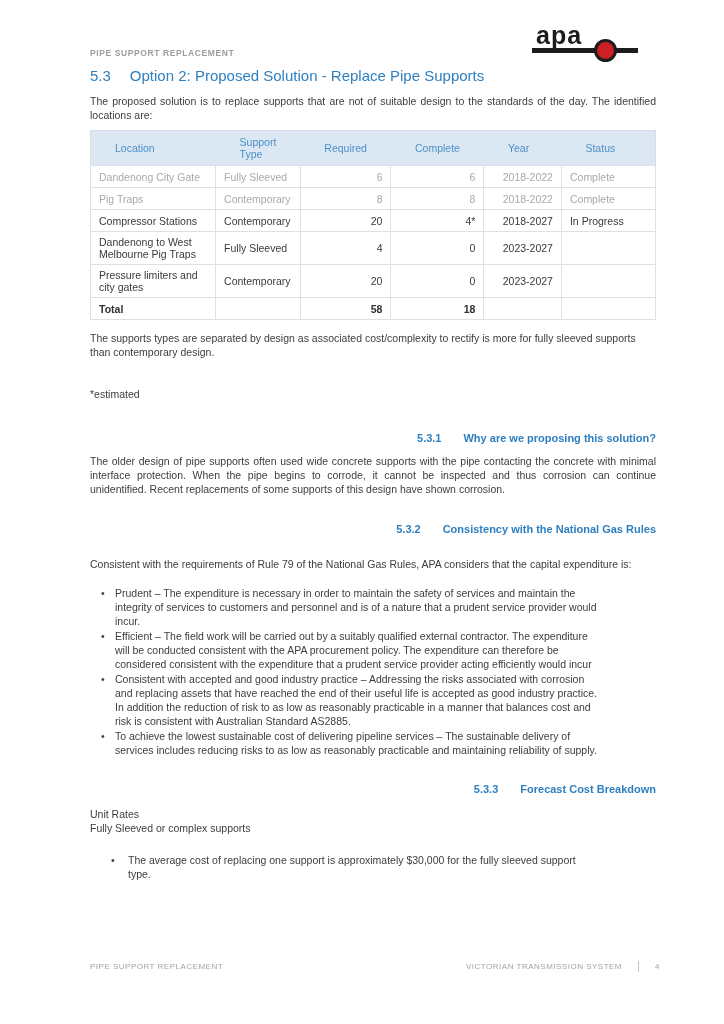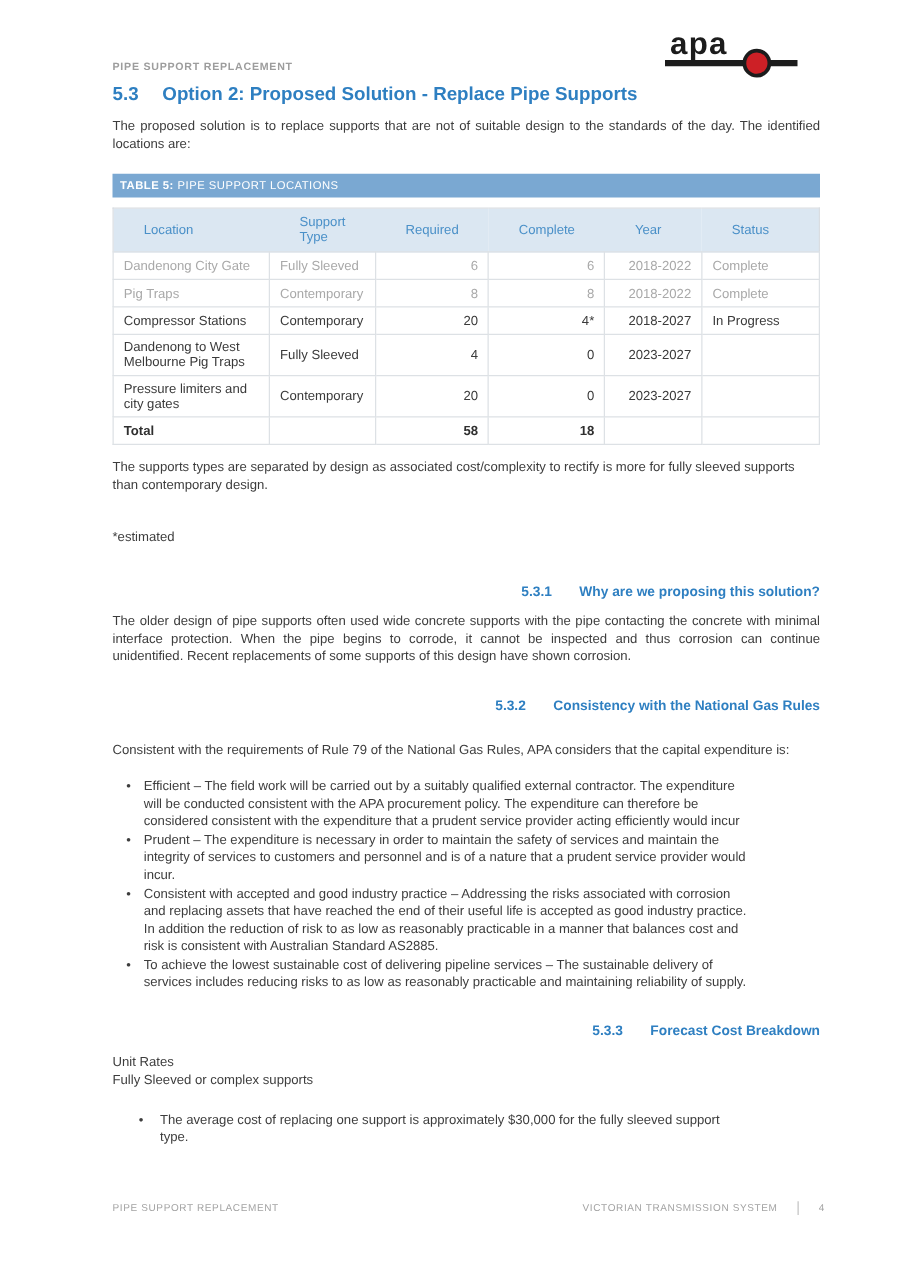--- a/index.html
+++ b/index.html
@@ -10,21 +10,21 @@
     overflow:hidden; color:#3d3d3d;
   }
   .content { position:absolute; left:90px; width:566px; top:0; }
 
   
   .eyebrow {
     margin-top:48px; font-size:8.5px; letter-spacing:0.6px;
     color:#9d9d9d; font-weight:bold;
   }
   h1.section-title {
-    margin-top:9px; font-size:15px; font-weight:bold; color:#2e7fc1;
+    margin-top:9px; font-size:15px; font-weight:normal; color:#2e7fc1;
   }
   h1 .sec-num { margin-right:19px; }
 
   p.body { font-size:10.5px; line-height:14px; color:#3d3d3d; }
   p.intro { margin-top:10px; text-align:justify; }
 
   
   .table-banner {
     margin-top:17px; height:19px; background:#7aa8d2; color:#ffffff;
     font-size:9px; line-height:19px; padding-left:6px; letter-spacing:0.4px;
@@ -124,23 +124,20 @@
   <div class="content">
 
     <div class="eyebrow">PIPE SUPPORT REPLACEMENT</div>
 
     <h1 class="section-title">
       <span class="sec-num">5.3</span><span>Option 2: Proposed Solution - Replace Pipe Supports</span>
     </h1>
 
     <p class="body intro">The proposed solution is to replace supports that are not of suitable design to the standards of the day.  The identified locations are:</p>
 
-    <div class="table-banner">
-      <span class="cap-bold">TABLE 5:</span><span class="cap-rest">PIPE SUPPORT LOCATIONS</span>
-    </div>
 
     <table class="loc-table">
       <colgroup>
         <col class="c-loc">
           <col class="c-type">
           <col class="c-req">
           <col class="c-comp">
           <col class="c-year">
           <col class="c-status">
       </colgroup>
@@ -214,22 +211,22 @@
       <span class="sub-num">5.3.1</span><span>Why are we proposing this solution?</span>
     </h2>
     <p class="body p531">The older design of pipe supports often used wide concrete supports with the pipe contacting the concrete with minimal interface protection. When the pipe begins to corrode, it cannot be inspected and thus corrosion can continue unidentified. Recent replacements of some supports of this design have shown corrosion.</p>
 
     <h2 class="subheading h532">
       <span class="sub-num">5.3.2</span><span>Consistency with the National Gas Rules</span>
     </h2>
     <p class="body p532">Consistent with the requirements of Rule 79 of the National Gas Rules, APA considers that the capital expenditure is:</p>
 
     <ul class="rules">
+      <li>Prudent – The expenditure is necessary in order to maintain the safety of services and maintain the integrity of services to customers and personnel and is of a nature that a prudent service provider would incur.</li>
       <li>Efficient – The field work will be carried out by a suitably qualified external contractor.  The expenditure will be conducted consistent with the APA procurement policy. The expenditure can therefore be considered consistent with the expenditure that a prudent service provider acting efficiently would incur</li>
-      <li>Prudent – The expenditure is necessary in order to maintain the safety of services and maintain the integrity of services to customers and personnel and is of a nature that a prudent service provider would incur.</li>
       <li>Consistent with accepted and good industry practice – Addressing the risks associated with corrosion and replacing assets that have reached the end of their useful life is accepted as good industry practice.  In addition the reduction of risk to as low as reasonably practicable in a manner that balances cost and risk is consistent with Australian Standard AS2885.</li>
       <li>To achieve the lowest sustainable cost of delivering pipeline services – The sustainable delivery of services includes reducing risks to as low as reasonably practicable and maintaining reliability of supply.</li>
     </ul>
 
     <h2 class="subheading h533">
       <span class="sub-num">5.3.3</span><span>Forecast Cost Breakdown</span>
     </h2>
     <p class="body p-unit">Unit Rates</p>
     <p class="body p-sleeved">Fully Sleeved or complex supports</p>
 

